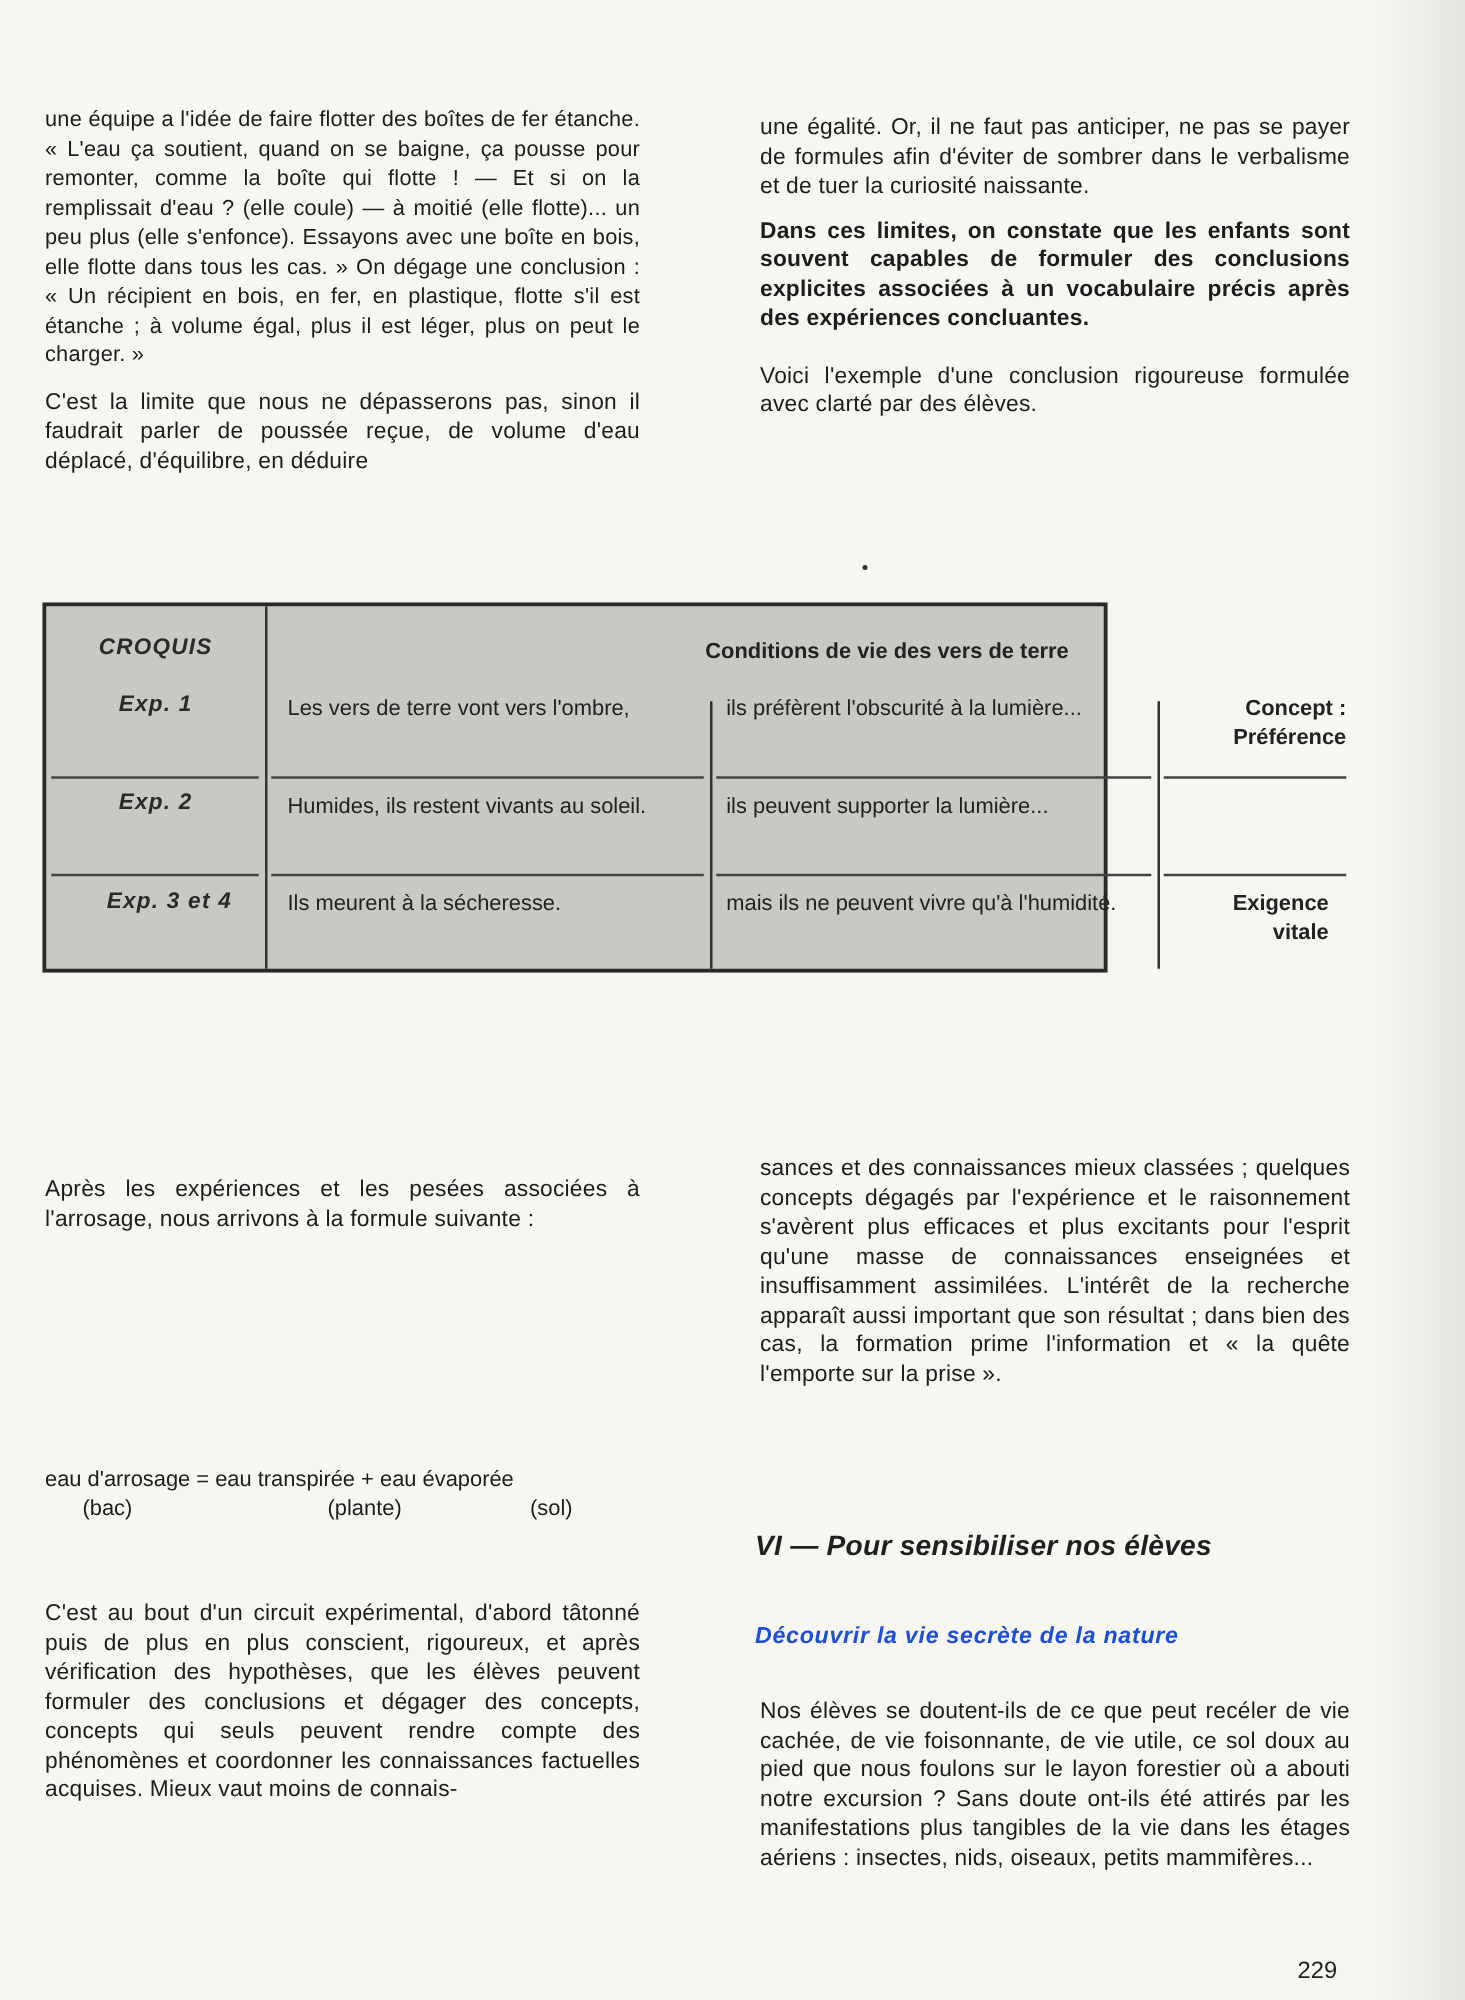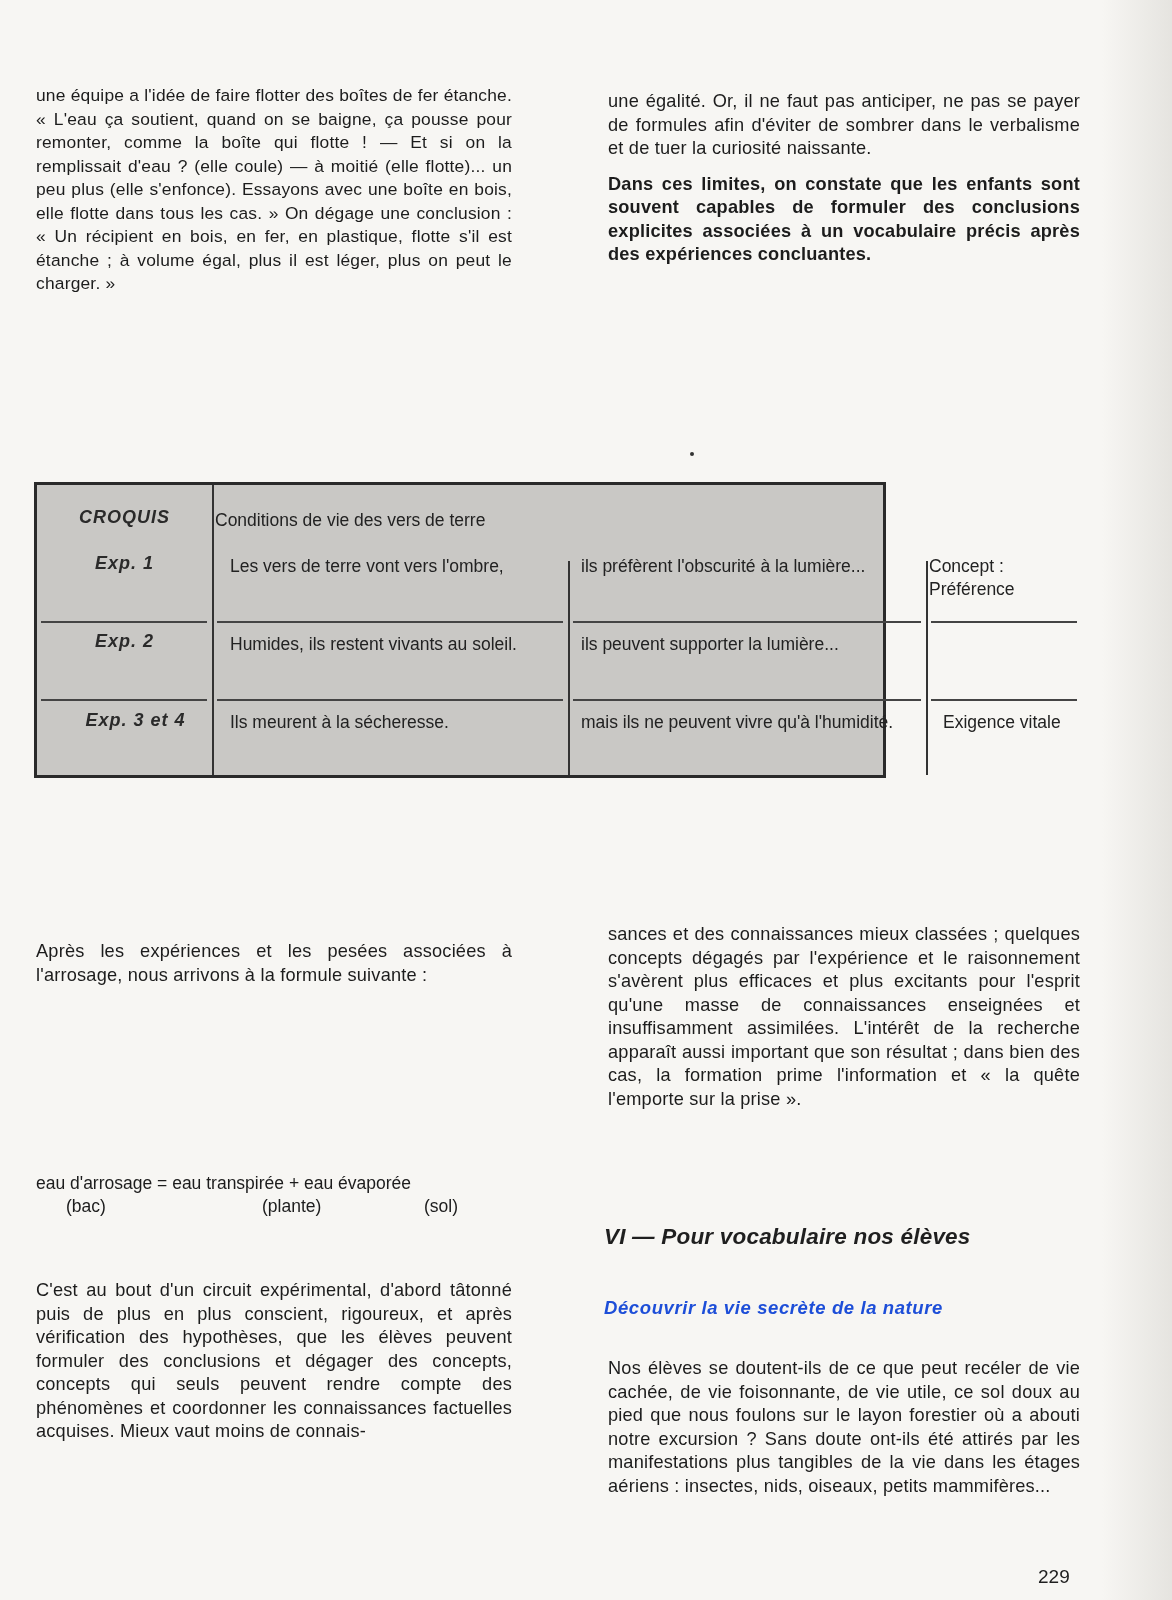--- a/index.html
+++ b/index.html
@@ -49,21 +49,21 @@
     }
     .croq {
       position: absolute;
       font-size: 18px;
       font-style: italic;
       font-weight: bold;
       color: #2a2a2a;
       text-align: center;
       letter-spacing: 1px;
     }
-    .center { text-align: left; }
+    .center { text-align: right; font-weight: bold; }
 
     .equation { position: absolute; left: 36px; font-size: 17.5px; line-height: 23px; }
 
     .heading-vi {
       position: absolute; left: 604px; top: 1224px;
       font-size: 22.5px; font-weight: bold; font-style: italic;
       color: #1f1f1f; letter-spacing: 0.2px;
     }
     .subheading {
       position: absolute; left: 604px; top: 1297px;
@@ -76,25 +76,27 @@
     }
     .dot { position: absolute; width: 4px; height: 4px; background: #333; border-radius: 50%; }
   </style>
 </head>
 <body>
 
 <div class="page-shadow"></div>
 
 <div class="col col-left" style="top:84px;">
   <p class="p">une équipe a l'idée de faire flotter des boîtes de fer étanche. « L'eau ça soutient, quand on se baigne, ça pousse pour remonter, comme la boîte qui flotte ! — Et si on la remplissait d'eau ? (elle coule) — à moitié (elle flotte)... un peu plus (elle s'enfonce). Essayons avec une boîte en bois, elle flotte dans tous les cas. » On dégage une conclusion : « Un récipient en bois, en fer, en plastique, flotte s'il est étanche ; à volume égal, plus il est léger, plus on peut le charger. »</p>
+  <p class="p big" style="margin-top:14px;">C'est la limite que nous ne dépasserons pas, sinon il faudrait parler de poussée reçue, de volume d'eau déplacé, d'équilibre, en déduire</p>
 </div>
 
 <div class="col col-right" style="top:90px;">
   <p class="p big">une égalité. Or, il ne faut pas anticiper, ne pas se payer de formules afin d'éviter de sombrer dans le verbalisme et de tuer la curiosité naissante.</p>
   <p class="p big" style="margin-top:12px;font-weight:bold;">Dans ces limites, on constate que les enfants sont souvent capables de formuler des conclusions explicites associées à un vocabulaire précis après des expériences concluantes.</p>
+  <p class="p big" style="margin-top:22px;">Voici l'exemple d'une conclusion rigoureuse formulée avec clarté par des élèves.</p>
 </div>
 
 <div class="dot" style="left:690px; top:452px;"></div>
 
 <div class="table-wrap">
 
   <div class="vline" style="left:175px; top:0; height:290px;"></div>
   <div class="vline" style="left:531px; top:76px; height:214px;"></div>
   <div class="vline" style="left:889px; top:76px; height:214px;"></div>
 
@@ -136,20 +138,20 @@
 <div class="equation" style="top:1195px; left:424px;">(sol)</div>
 
 <div class="col col-left" style="top:1249px;">
   <p class="p big" style="margin-top:30px;">C'est au bout d'un circuit expérimental, d'abord tâtonné puis de plus en plus conscient, rigoureux, et après vérification des hypothèses, que les élèves peuvent formuler des conclusions et dégager des concepts, concepts qui seuls peuvent rendre compte des phénomènes et coordonner les connaissances factuelles acquises. Mieux vaut moins de connais-</p>
 </div>
 
 <div class="col col-right" style="top:923px;">
   <p class="p big">sances et des connaissances mieux classées ; quelques concepts dégagés par l'expérience et le raisonnement s'avèrent plus efficaces et plus excitants pour l'esprit qu'une masse de connaissances enseignées et insuffisamment assimilées. L'intérêt de la recherche apparaît aussi important que son résultat ; dans bien des cas, la formation prime l'information et « la quête l'emporte sur la prise ».</p>
 </div>
 
-<div class="heading-vi">VI — Pour vocabulaire nos élèves</div>
+<div class="heading-vi">VI — Pour sensibiliser nos élèves</div>
 <div class="subheading">Découvrir la vie secrète de la nature</div>
 
 <div class="col col-right" style="top:1357px;">
   <p class="p big">Nos élèves se doutent-ils de ce que peut recéler de vie cachée, de vie foisonnante, de vie utile, ce sol doux au pied que nous foulons sur le layon forestier où a abouti notre excursion ? Sans doute ont-ils été attirés par les manifestations plus tangibles de la vie dans les étages aériens : insectes, nids, oiseaux, petits mammifères...</p>
 </div>
 
 <div class="page-number">229</div>
 
 </body></html>

